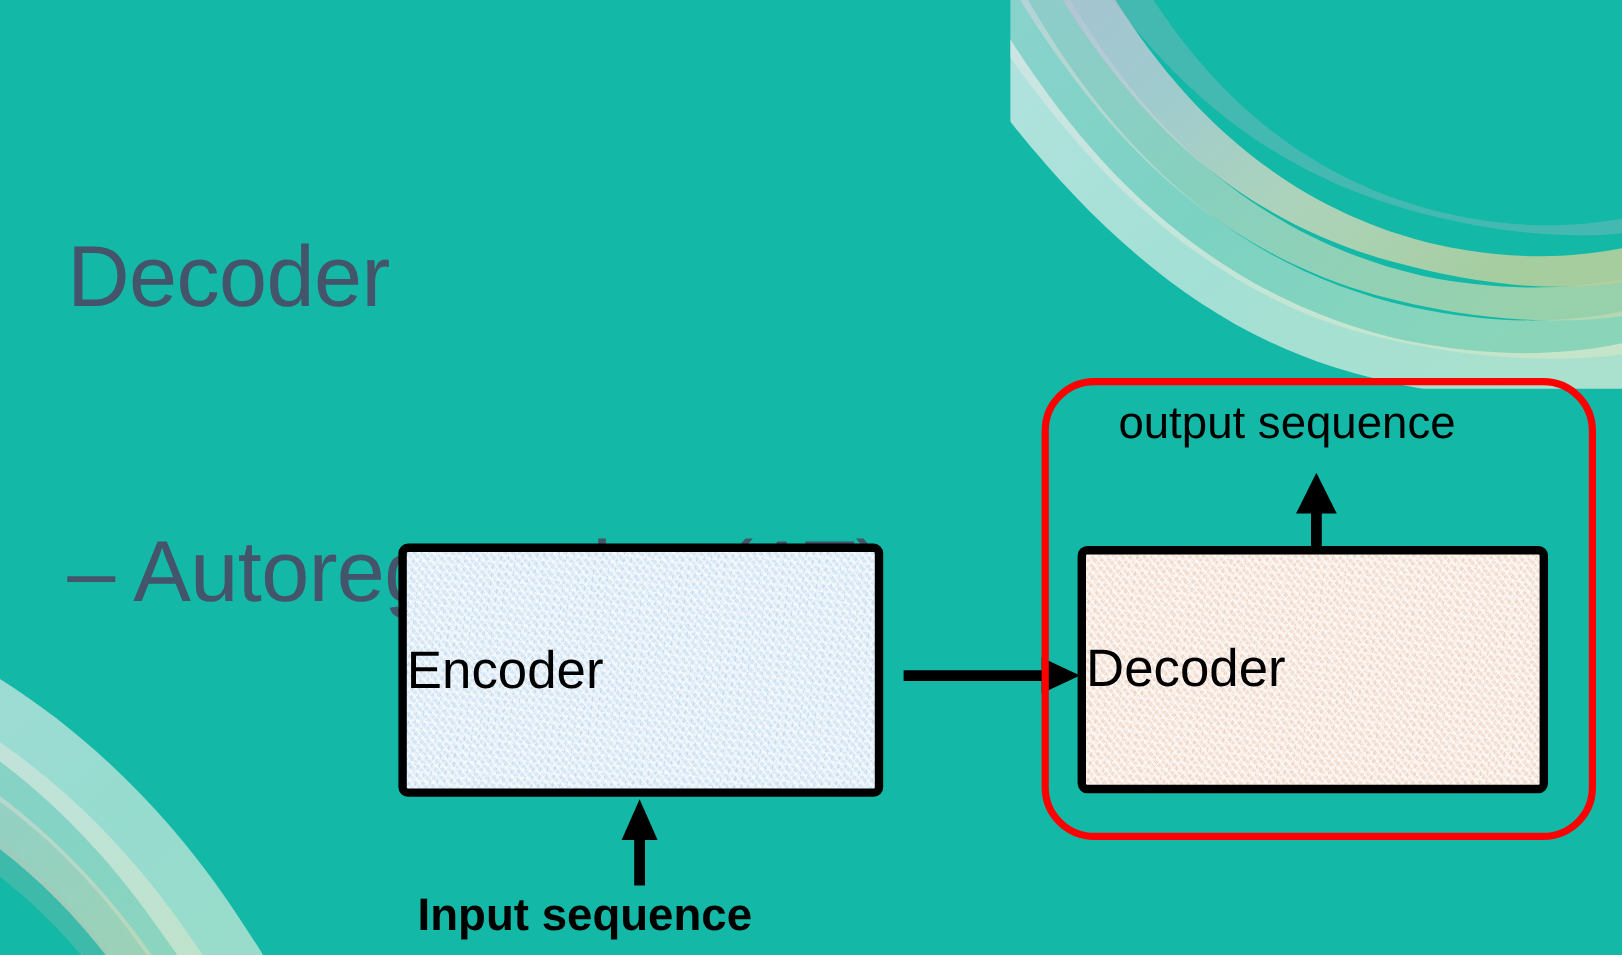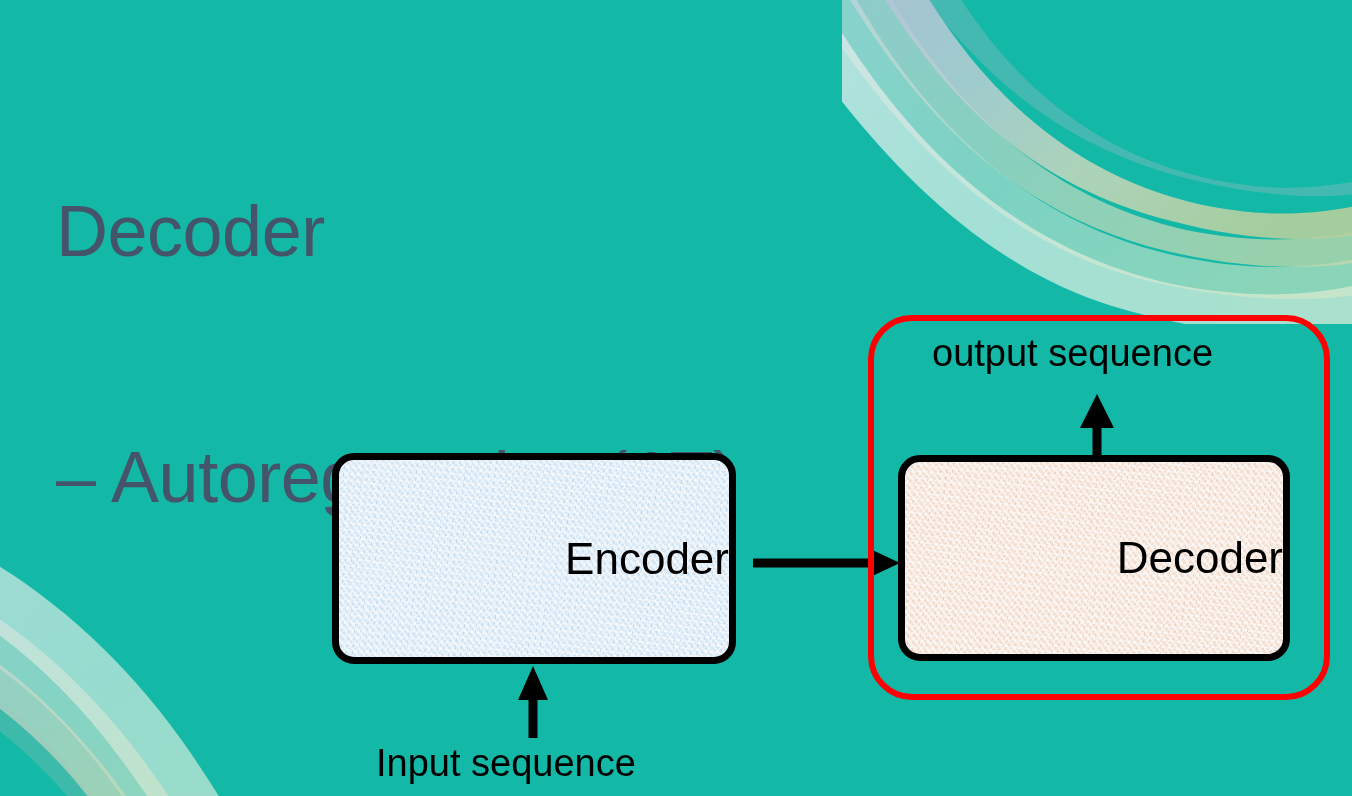--- a/index.html
+++ b/index.html
@@ -46,25 +46,25 @@
     left: 0;
     top: 0;
     width: 1352px;
     height: 796px;
     padding-left: 19px;
   }
 
   .node-box {
     position: absolute;
     border: 7px solid #000000;
-    border-radius: 22px;
+    border-radius: 8px;
     box-sizing: border-box;
     display: flex;
     align-items: center;
-    justify-content: flex-end;
+    justify-content: flex-start;
     color: #000000;
     font-size: 44px;
     font-weight: 400;
   }
 
   #encoder-box {
     left: 332px;
     top: 453px;
     width: 404px;
     height: 211px;
@@ -103,21 +103,21 @@
   }
 
   
   .plain-label {
     position: absolute;
     color: #000000;
     font-size: 38px;
     white-space: nowrap;
   }
   #output-sequence-label { left: 932px; top: 332px; }
-  #input-sequence-label  { left: 376px; top: 742px; }
+  #input-sequence-label  { left: 348px; top: 742px; font-weight: bold; }
 
   
   #arrow-layer {
     position: absolute;
     left: 0; top: 0;
     width: 1352px; height: 796px;
   }
 </style>
 </head>
 <body>

